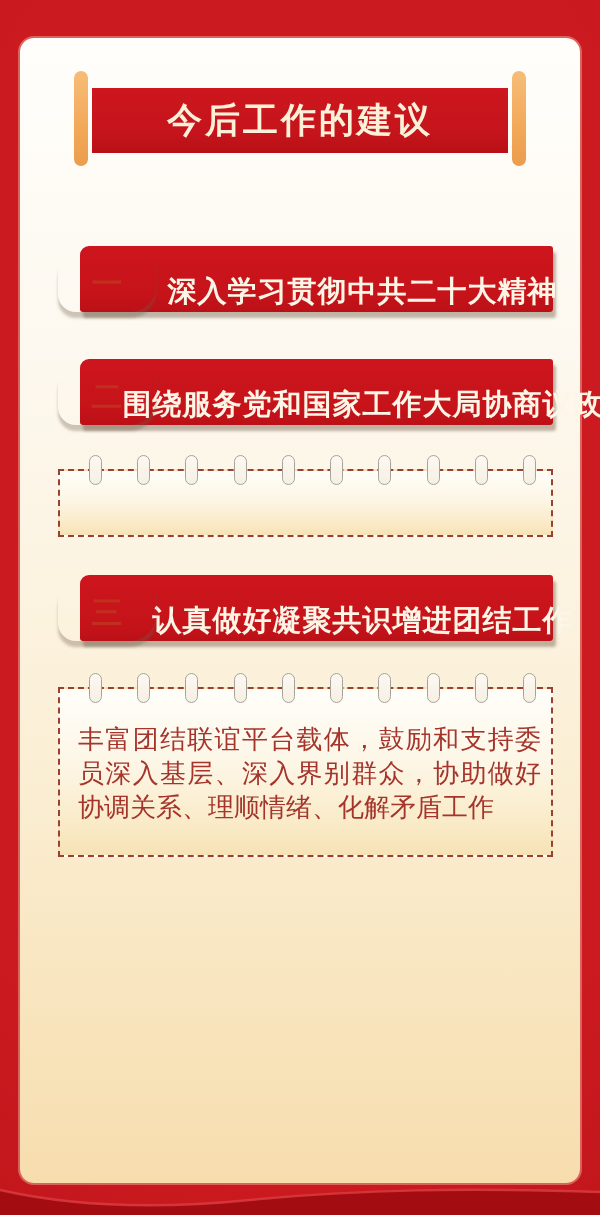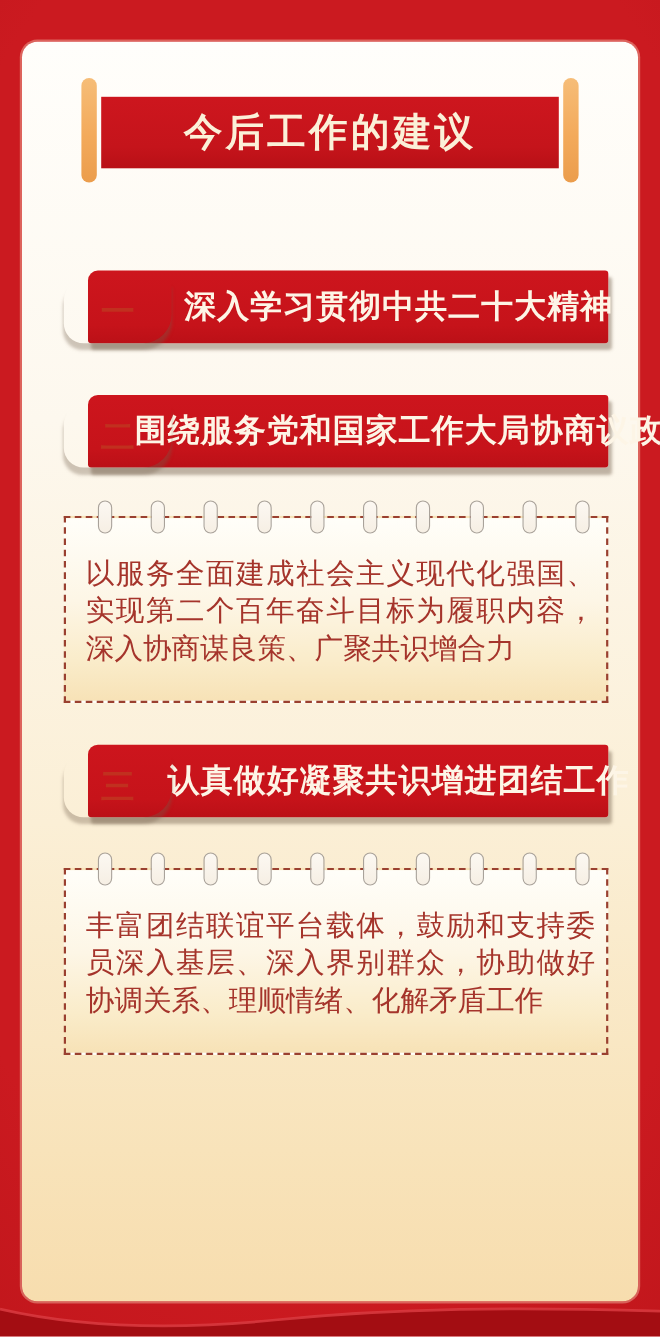--- a/index.html
+++ b/index.html
@@ -43,21 +43,21 @@
     color: #fbf0d8; font-size: 35px; font-weight: 700; letter-spacing: 3px;
   }
   
   .section { position: relative; }
   .section-header { position: relative; margin-left: 38px; width: 495px; height: 67px; }
   .hdr-bar {
     position: absolute; left: 22px; right: 0; top: 0; height: 66px;
     background: linear-gradient(180deg, #cd151d 0%, #c6131a 75%, #bb1017 100%);
     border-radius: 9px 3px 3px 3px;
     box-shadow: 3px 6px 3px rgba(115, 95, 75, 0.45);
-    display: flex; align-items: center; justify-content: center;
+    display: flex; align-items: flex-end; justify-content: center;
     padding-left: 92px; box-sizing: border-box;
   }
   .hdr-title { color: #fdf5e6; font-size: 29px; font-weight: 700; letter-spacing: 1px; white-space: nowrap; }
   .hdr-tab {
     position: absolute; left: 0; top: 9px; width: 98px; height: 57px; z-index: 2;
     background: linear-gradient(150deg, #fbd röt395 0%, #f9c988 0%, #f4ae5c 100%);
     border-radius: 18px 3px 26px 18px;
     box-shadow: 0 6px 3px rgba(115, 95, 75, 0.35);
     display: flex; align-items: center; justify-content: center;
   }
@@ -137,21 +137,20 @@
             <span class="pill"></span>
             <span class="pill"></span>
             <span class="pill"></span>
             <span class="pill"></span>
             <span class="pill"></span>
             <span class="pill"></span>
             <span class="pill"></span>
             <span class="pill"></span>
             <span class="pill"></span>
           </div>
-        <p class="card-text">以服务全面建成社会主义现代化强国、实现第二个百年奋斗目标为履职内容，深入协商谋良策、广聚共识增合力</p>
       </div>
     </div>
 
     <div class="section sec-3">
       <div class="section-header">
         <div class="hdr-bar">
           <span class="hdr-title">认真做好凝聚共识增进团结工作</span>
         </div>
         <div class="hdr-tab">
           <span class="hdr-num">三</span>

